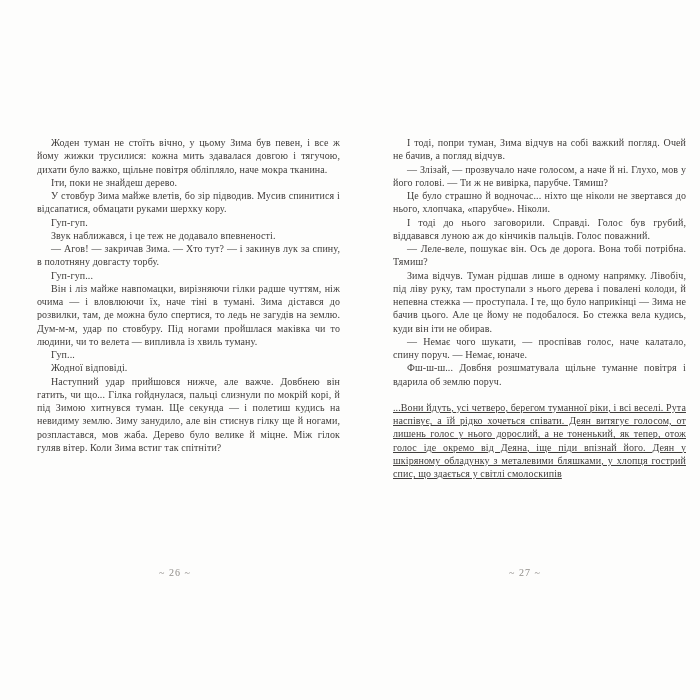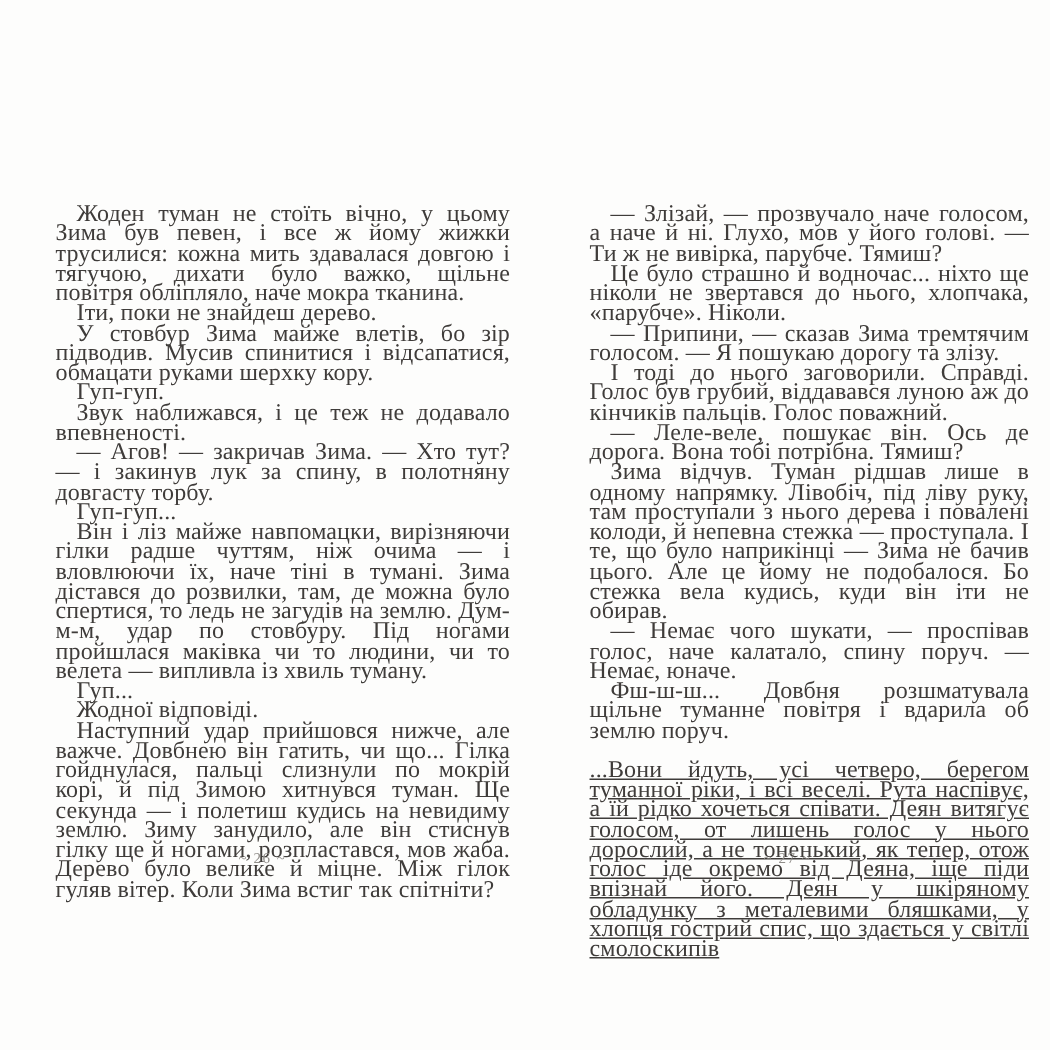--- a/index.html
+++ b/index.html
@@ -13,21 +13,21 @@
     height: 700px;
     background: #fdfdfc;
     font-family: "Liberation Serif", "DejaVu Serif", serif;
     color: #3f3c3a;
     overflow: hidden;
   }
   .text-block {
     position: absolute;
     top: 136px;
     text-align: justify;
-    font-size: 16px;
+    font-size: 10px;
     line-height: 13.25px;
     letter-spacing: 0.1px;
   }
   .text-block.left  { left: 37px;  width: 303px; }
   .text-block.right { left: 393px; width: 293px; }
   p.para {
     margin: 0;
     padding: 0;
     text-indent: 14px;
   }
@@ -58,23 +58,23 @@
     <p class="para">Звук наближався, і це теж не додавало впевненості.</p>
     <p class="para">— Агов! — закричав Зима. — Хто тут? — і закинув лук за спину, в полотняну довгасту торбу.</p>
     <p class="para">Гуп-гуп...</p>
     <p class="para">Він і ліз майже навпомацки, вирізняючи гілки радше чуттям, ніж очима — і вловлюючи їх, наче тіні в тумані. Зима дістався до розвилки, там, де можна було спертися, то ледь не загудів на землю. Дум-м-м, удар по стовбуру. Під ногами пройшлася маківка чи то людини, чи то велета — випливла із хвиль туману.</p>
     <p class="para">Гуп...</p>
     <p class="para">Жодної відповіді.</p>
     <p class="para">Наступний удар прийшовся нижче, але важче. Довбнею він гатить, чи що... Гілка гойднулася, пальці слизнули по мокрій корі, й під Зимою хитнувся туман. Ще секунда — і полетиш кудись на невидиму землю. Зиму занудило, але він стиснув гілку ще й ногами, розпластався, мов жаба. Дерево було велике й міцне. Між гілок гуляв вітер. Коли Зима встиг так спітніти?</p>
   </div>
 
   <div class="text-block right">
+    <p class="para">І тоді, попри туман, Зима відчув на собі важкий погляд. Очей не бачив, а погляд відчув.</p>
     <p class="para">— Злізай, — прозвучало наче голосом, а наче й ні. Глухо, мов у його голові. — Ти ж не вивірка, парубче. Тямиш?</p>
     <p class="para">Це було страшно й водночас... ніхто ще ніколи не звертався до нього, хлопчака, «парубче». Ніколи.</p>
-    <p class="para">— Припини, — сказав Зима тремтячим голосом. — Я пошукаю дорогу та злізу.</p>
     <p class="para">І тоді до нього заговорили. Справді. Голос був грубий, віддавався луною аж до кінчиків пальців. Голос поважний.</p>
     <p class="para">— Леле-веле, пошукає він. Ось де дорога. Вона тобі потрібна. Тямиш?</p>
     <p class="para">Зима відчув. Туман рідшав лише в одному напрямку. Лівобіч, під ліву руку, там проступали з нього дерева і повалені колоди, й непевна стежка — проступала. І те, що було наприкінці — Зима не бачив цього. Але це йому не подобалося. Бо стежка вела кудись, куди він іти не обирав.</p>
     <p class="para">— Немає чого шукати, — проспівав голос, наче калатало, спину поруч. — Немає, юначе.</p>
     <p class="para">Фш-ш-ш... Довбня розшматувала щільне туманне повітря і вдарила об землю поруч.</p>
     <p class="para no-indent scene-break">...Вони йдуть, усі четверо, берегом туманної ріки, і всі веселі. Рута наспівує, а їй рідко хочеться співати. Деян витягує голосом, от лишень голос у нього дорослий, а не тоненький, як тепер, отож голос іде окремо від Деяна, іще піди впізнай його. Деян у шкіряному обладунку з металевими бляшками, у хлопця гострий спис, що здається у світлі смолоскипів</p>
   </div>
 
   <div class="folio left">~ 26 ~</div>
   <div class="folio right">~ 27 ~</div>

